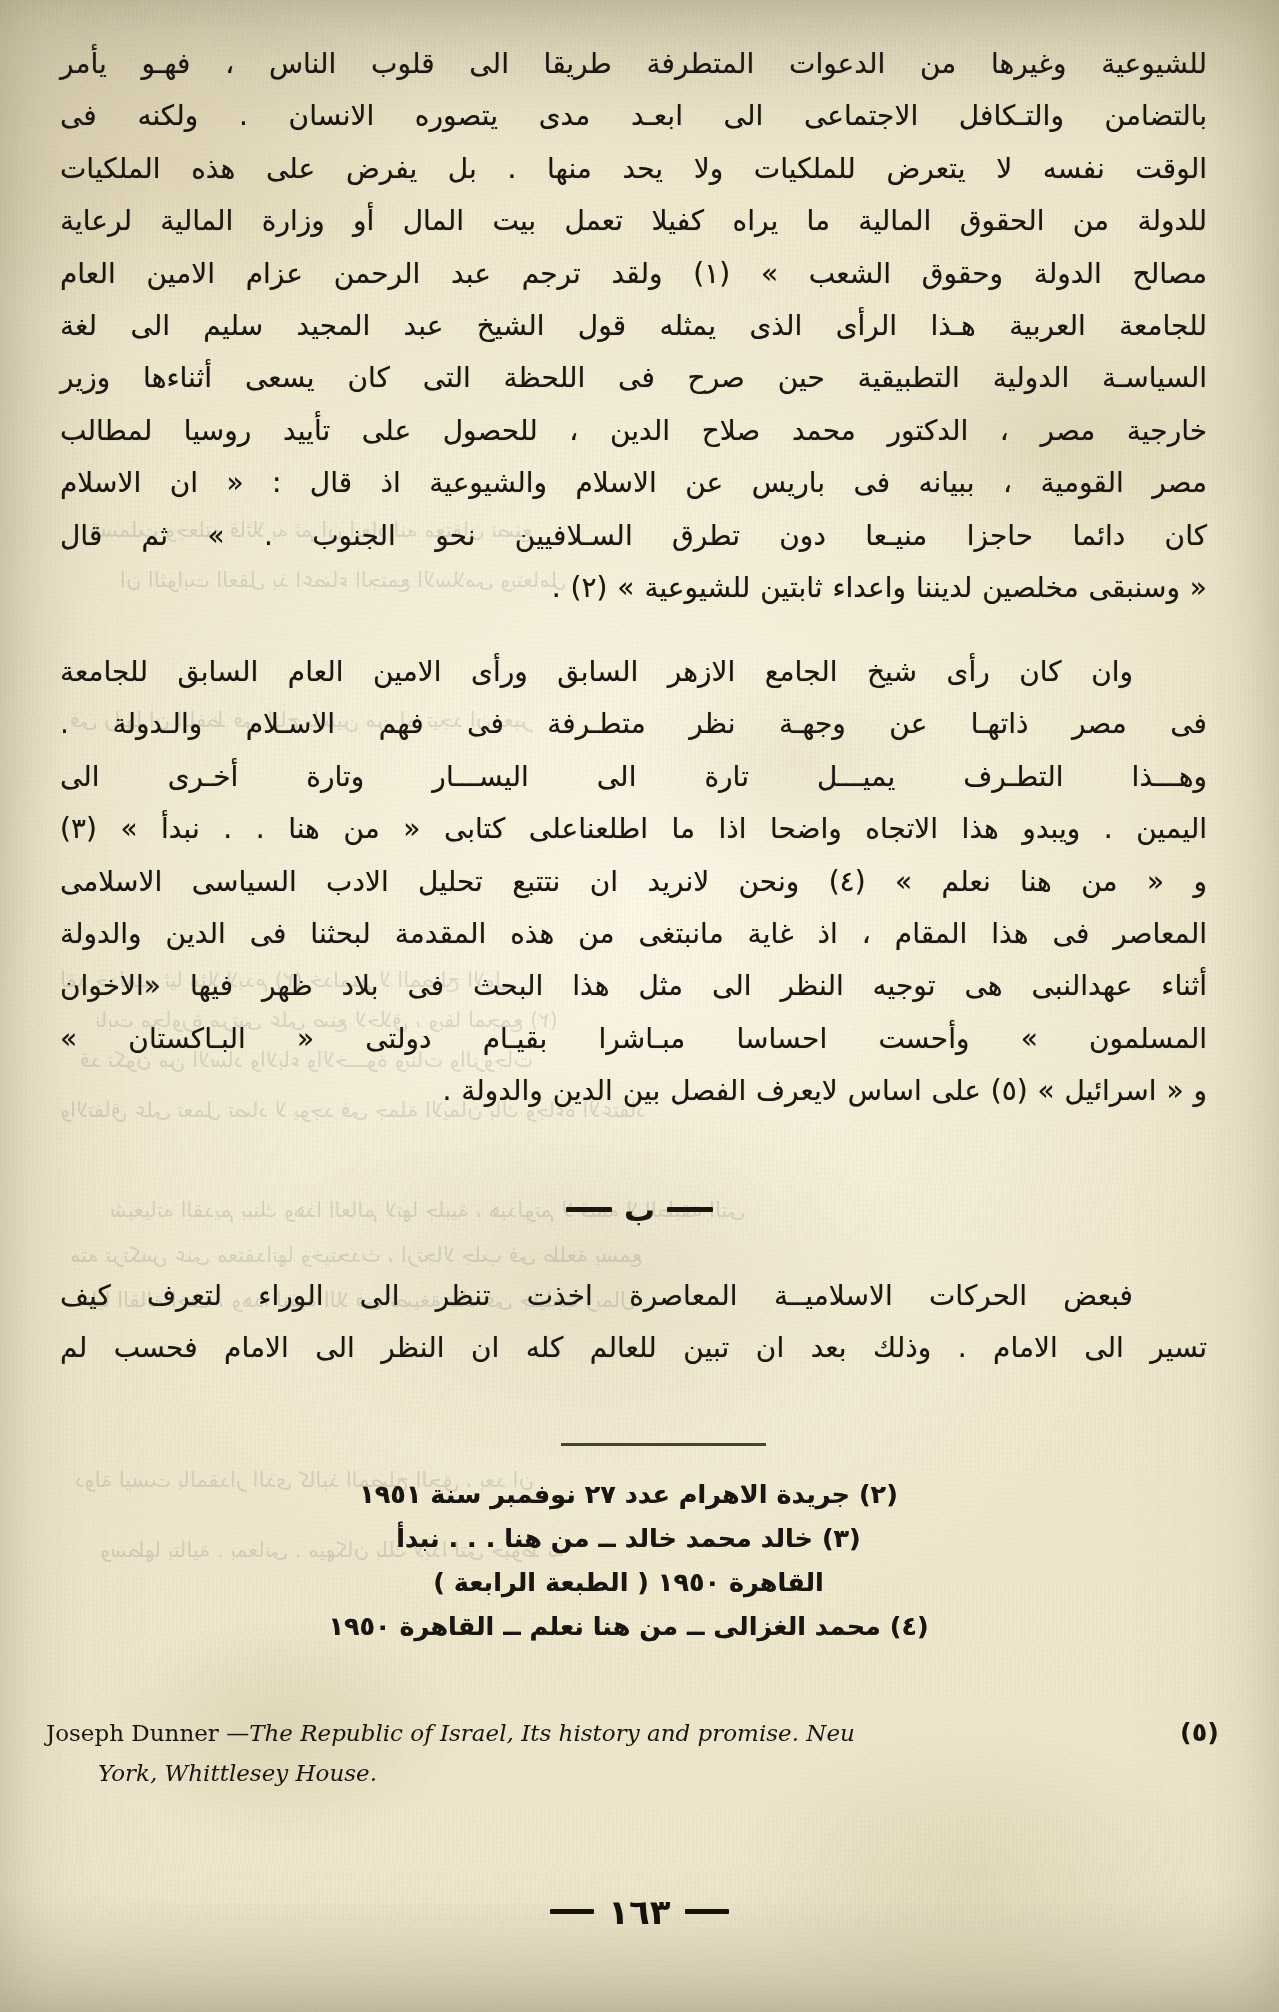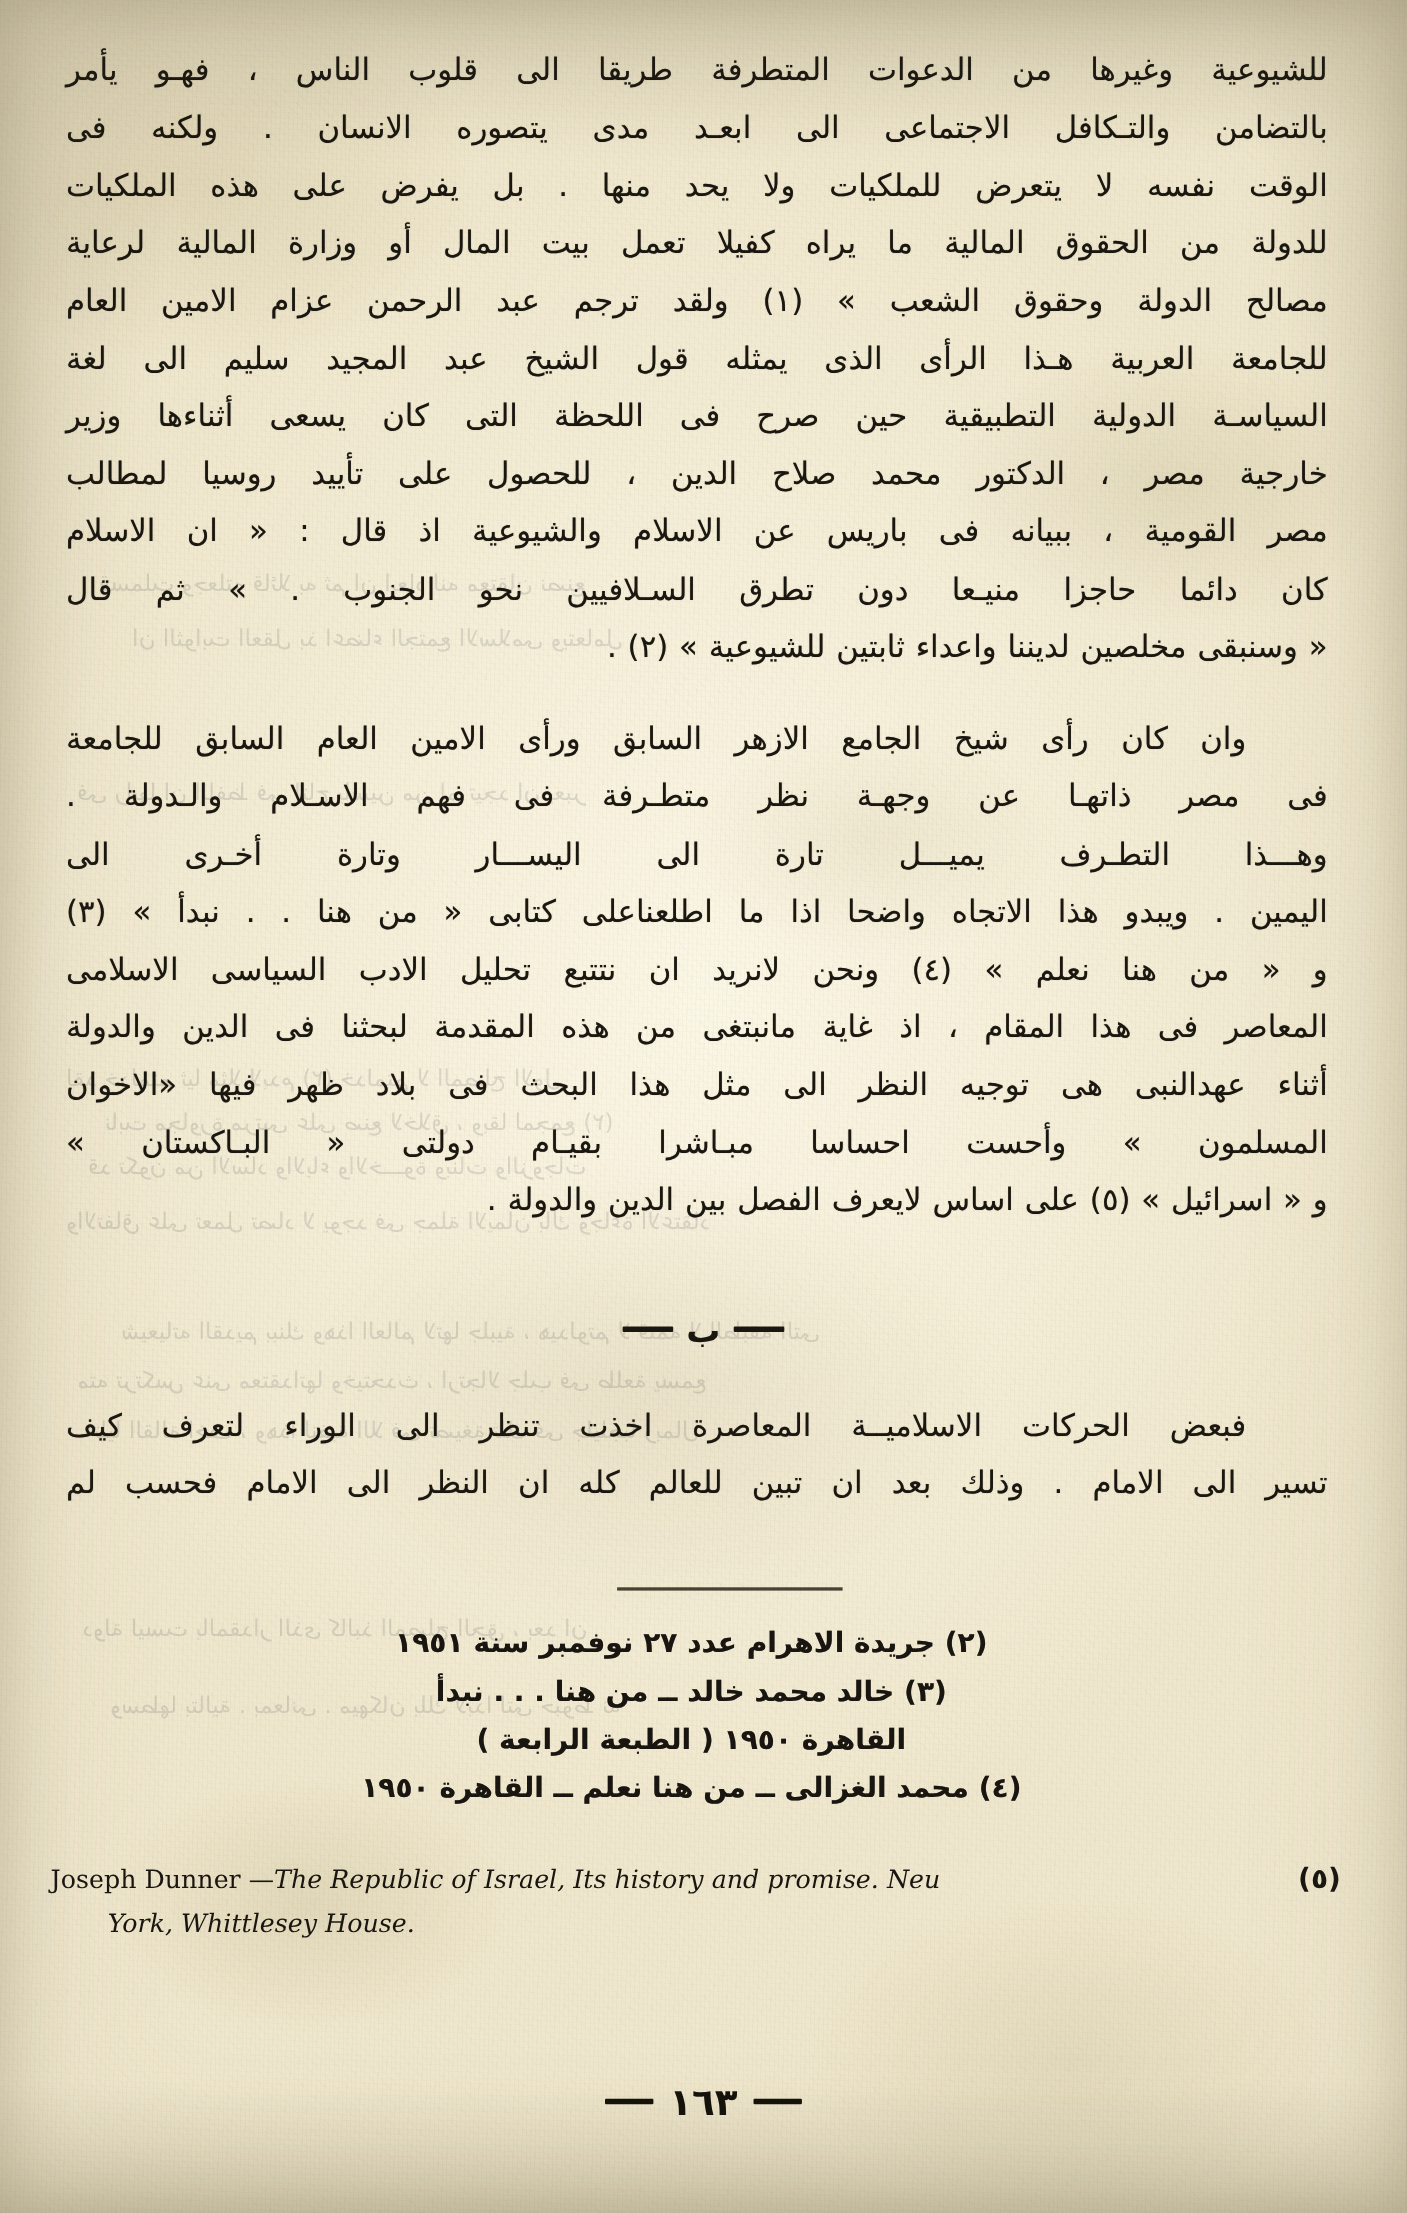--- a/index.html
+++ b/index.html
@@ -155,20 +155,21 @@
   
   .fn-en {
     position: absolute;
     left: 46px;
     right: 60px;
     direction: ltr;
     font-family: "DejaVu Serif", "Liberation Serif", serif;
     font-size: 23px;
     line-height: 40px;
     color: #191510;
+    margin-top: 24px;
   }
   .fn-en .row1 {
     display: flex;
     justify-content: space-between;
     align-items: baseline;
     white-space: nowrap;
   }
   .fn-en .marker {
     direction: rtl;
     font-family: "DejaVu Sans", "Liberation Sans", sans-serif;

